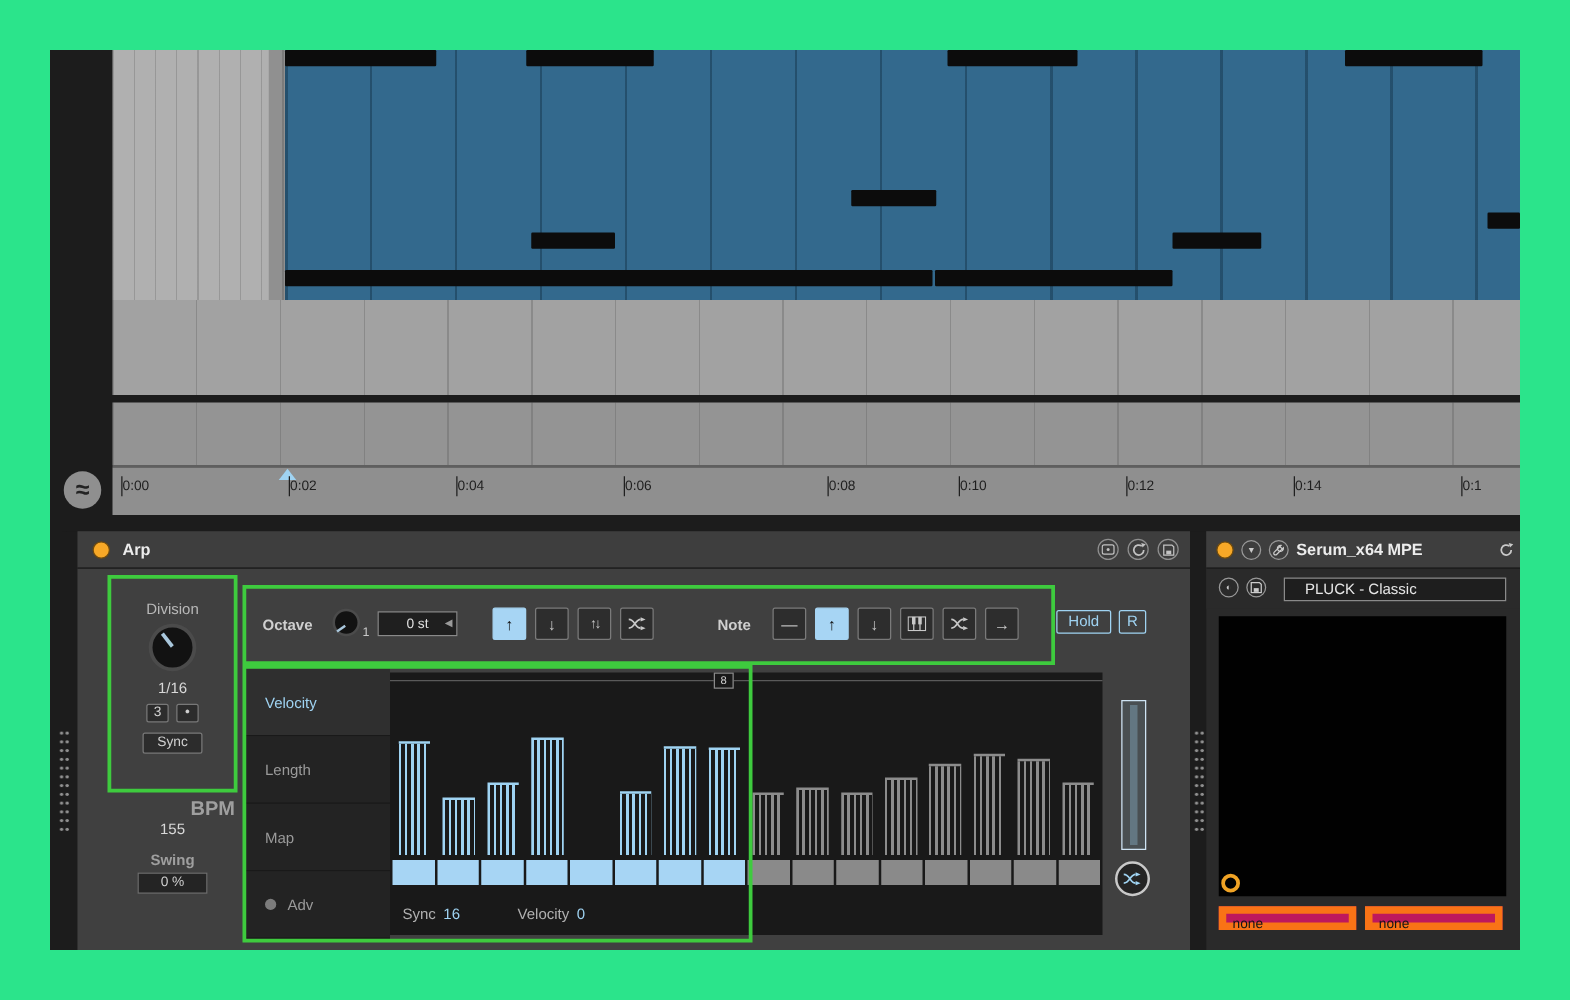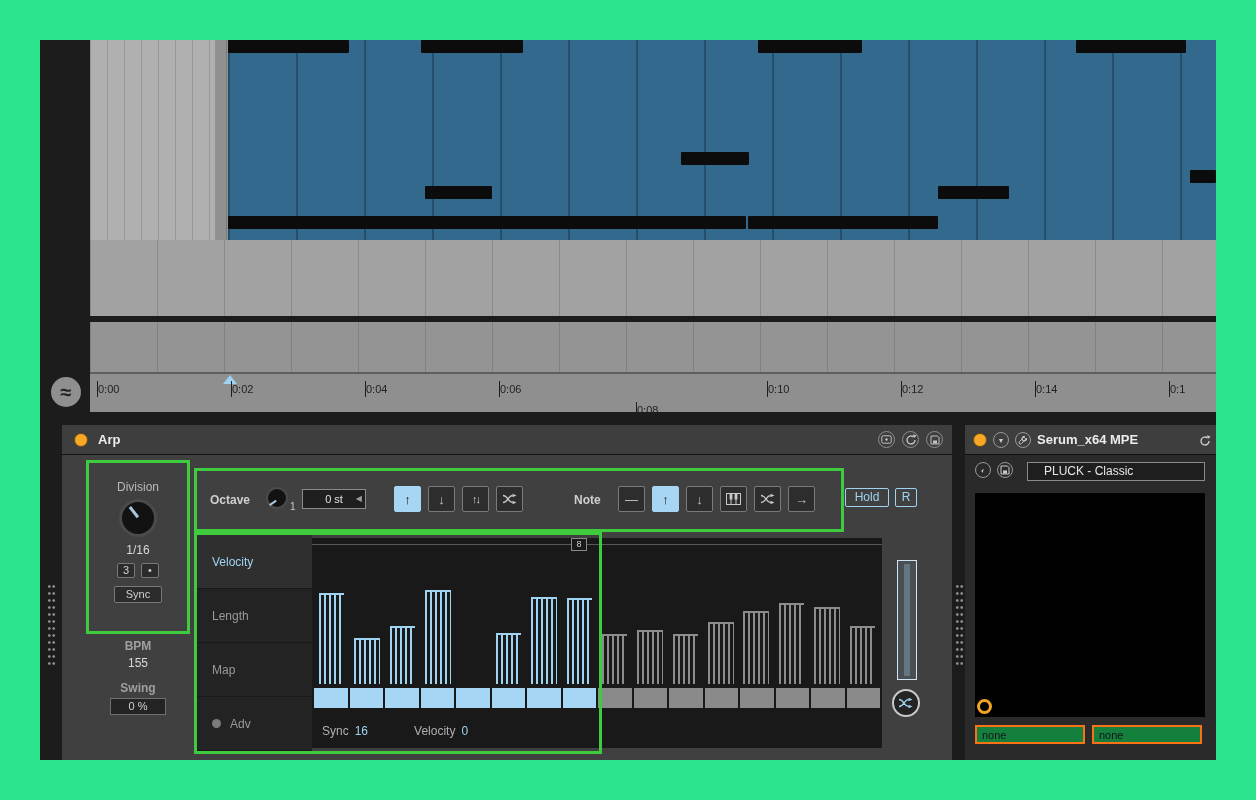--- a/index.html
+++ b/index.html
@@ -51,21 +51,21 @@
   .knob { position:absolute; border-radius:50%; background:#121212; border:3px solid #4b4b4b; }
   .knob::before { content:""; position:absolute; left:50%; top:2px; width:3px; height:13px; margin-left:-1.5px;
     background:#a9c7dc; transform-origin:50% 14px; transform:rotate(-38deg); }
   .division-knob { left:57px; top:44px; width:38px; height:38px; }
   .division-value { position:absolute; left:26px; top:88px; width:100px; text-align:center; font-size:12px; color:#d8d8d8; }
   .division-btns { position:absolute; left:55px; top:108px; display:flex; gap:6px; }
   .mini-btn { width:18px; height:15px; border:1px solid #787878; background:#2c2c2c; color:#d0d0d0;
     font-size:11px; line-height:13px; text-align:center; border-radius:2px; }
   .sync-btn { position:absolute; left:52px; top:131px; width:48px; height:17px; border:1px solid #787878;
     background:#2c2c2c; color:#d0d0d0; font-size:11px; line-height:15px; text-align:center; border-radius:2px; }
-  .bpm-label { position:absolute; left:26px; top:184px; width:100px; text-align:center; font-size:12px; font-weight:bold; color:#9f9f9f; }
+  .bpm-label { position:absolute; left:26px; top:184px; width:100px; text-align:right; font-size:16px; font-weight:bold; color:#9f9f9f; }
   .bpm-value { position:absolute; left:26px; top:201px; width:100px; text-align:center; font-size:12px; color:#d8d8d8; }
   .swing-label { position:absolute; left:26px; top:226px; width:100px; text-align:center; font-size:12px; font-weight:bold; color:#9f9f9f; }
   .swing-box { position:absolute; left:48px; top:243px; width:56px; height:17px; border:1px solid #6f6f6f;
     color:#d0d0d0; font-size:11px; line-height:15px; text-align:center; background:#242424; }
 
   
   .octave-label { position:absolute; left:148px; top:38px; font-size:12px; font-weight:bold; color:#cfcfcf; }
   .octave-knob { left:204px; top:32px; width:22px; height:22px; border-width:2px; }
   .octave-knob::before { height:8px; transform-origin:50% 9px; transform:rotate(-125deg); width:2px; margin-left:-1px; }
   .octave-knob-value { position:absolute; left:228px; top:46px; font-size:10px; color:#c8c8c8; }
@@ -126,21 +126,21 @@
   .serum .led { left:8px; }
   .circle-btn { position:absolute; top:7px; width:16px; height:16px; border-radius:50%; border:1px solid #999;
     color:#cccccc; font-size:7px; display:flex; align-items:center; justify-content:center; }
   .serum-name { position:absolute; left:72px; top:7px; font-size:13px; font-weight:bold; color:#ececec; white-space:nowrap; }
   .serum-hotswap { position:absolute; right:5px; top:8px; color:#c9c9c9; }
   .preset-row { position:absolute; left:0; top:30px; right:0; height:32px; background:#2a2a2a; }
   .preset-box { position:absolute; left:62px; top:7px; width:178px; height:19px; border:1px solid #8a8a8a;
     background:#1e1e1e; color:#e6e6e6; font-size:12px; line-height:17px; padding-left:16px; }
   .plugin-area { position:absolute; left:10px; top:68px; width:230px; height:224px; background:#010101; }
   .orange-ring { position:absolute; left:12px; top:274px; width:15px; height:15px; border:3px solid #f0a325; border-radius:50%; z-index:2; }
-  .map-slot { position:absolute; top:300px; width:110px; height:19px; background:#15803d; border:2px solid #f97316;
+  .map-slot { position:absolute; top:300px; width:110px; height:19px; background:#be185d; border:6px solid #f97316;
     color:#151515; font-size:11px; line-height:17px; padding-left:5px; }
   .map-1 { left:10px; } .map-2 { left:127px; }
 </style>
 </head>
 <body>
 
 <div class="stage">
   <div class="app">
 
     <div class="arrange">
@@ -162,21 +162,21 @@
         <div class="band1"></div>
         <div class="sep1"></div>
         <div class="band2"></div>
         <div class="sep2"></div>
         <div class="timeline">
           <div class="playhead"></div>
         <span class="tl-label" style="left: 7px;">0:00</span>
             <span class="tl-label" style="left: 141px;">0:02</span>
             <span class="tl-label" style="left: 275px;">0:04</span>
             <span class="tl-label" style="left: 409px;">0:06</span>
-            <span class="tl-label" style="left: 546px; margin-top: 21px;">0:08</span>
+            <span class="tl-label" style="left: 572px;">0:08</span>
             <span class="tl-label" style="left: 677px;">0:10</span>
             <span class="tl-label" style="left: 811px;">0:12</span>
             <span class="tl-label" style="left: 945px;">0:14</span>
             <span class="tl-label" style="left: 1079px;">0:1</span>
           </div>
       </div>
     </div>
 
     <div class="devices">
       <div class="handle left"></div>

